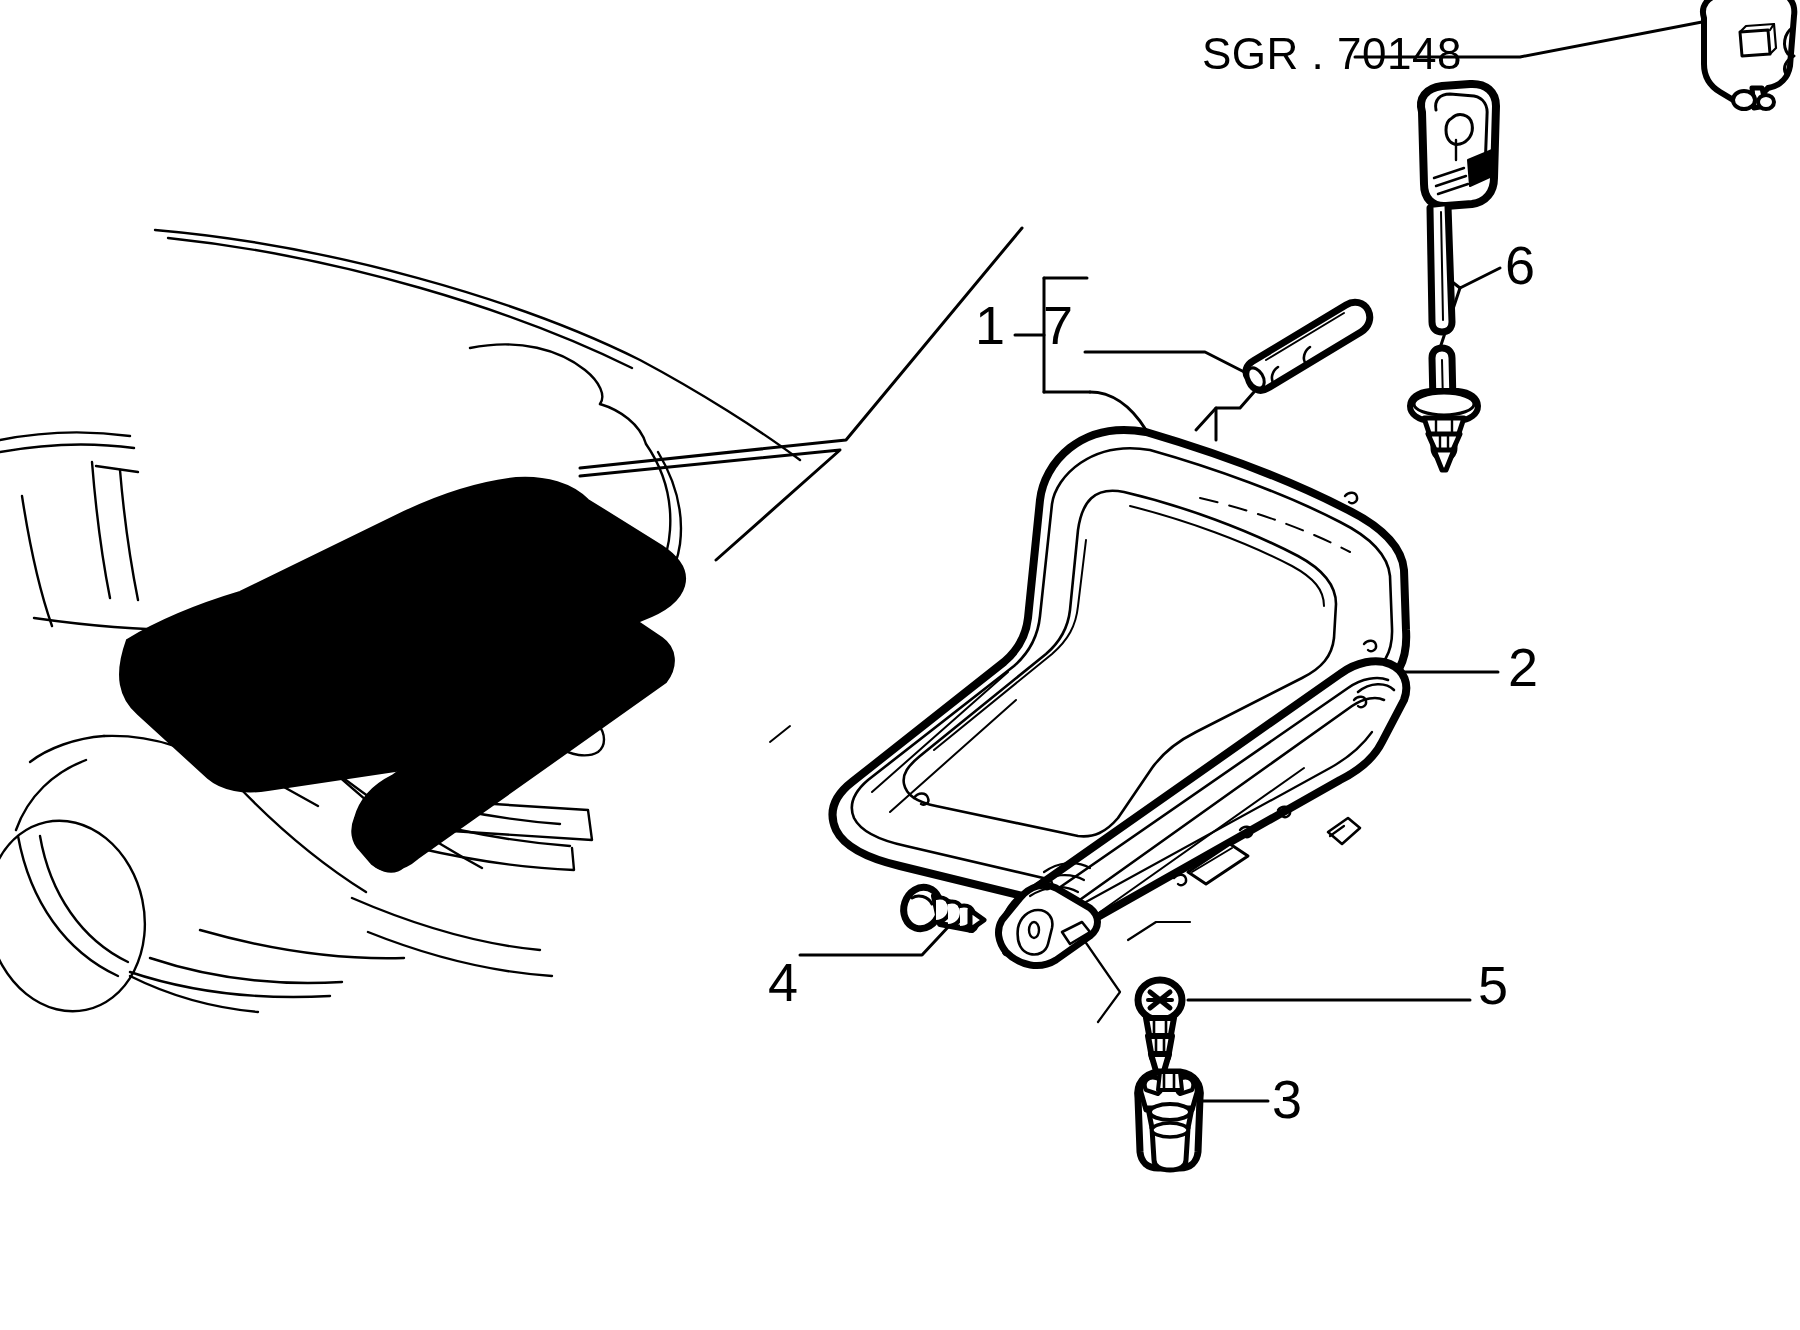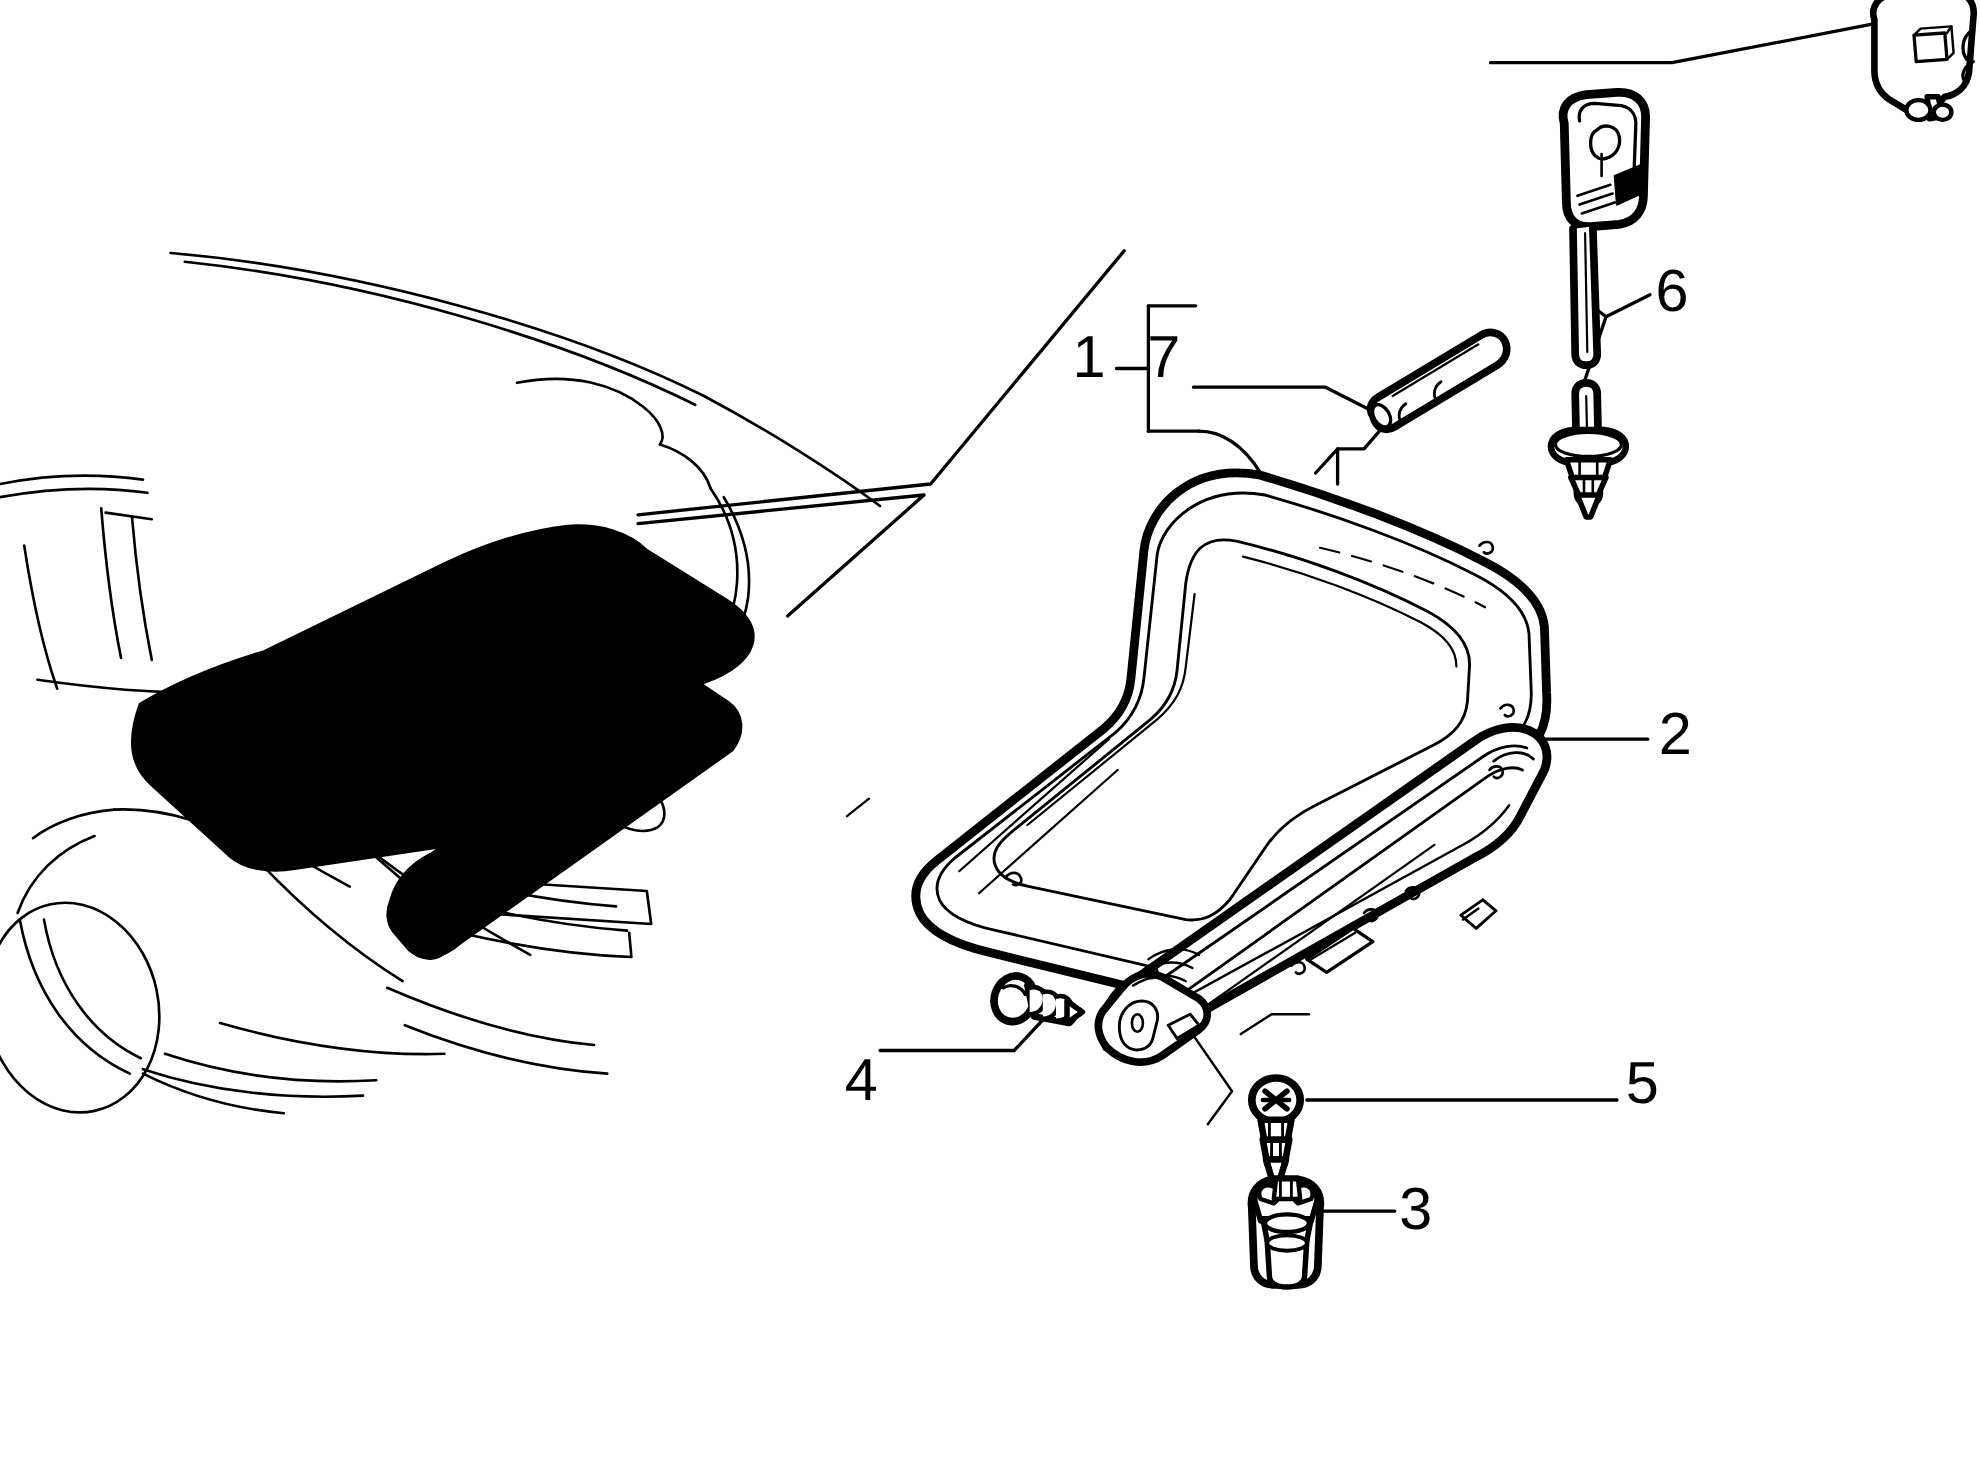--- a/index.html
+++ b/index.html
@@ -433,20 +433,21 @@
 
       <path stroke-width="5" fill="#ffffff" d="M1148,1108 L 1192,1108 L 1188,1128 L 1152,1128 Z"></path>
       <ellipse cx="1170" cy="1112" rx="20" ry="8" fill="#ffffff" stroke="#000000" stroke-width="4"></ellipse>
 
       <path stroke-width="5" fill="#ffffff" d="M1152,1128 L 1188,1128 L 1186,1160 C 1186,1166 1180,1170 1170,1170 C 1160,1170 1154,1166 1154,1160 Z"></path>
       <ellipse cx="1170" cy="1130" rx="18" ry="7" fill="#ffffff" stroke="#000000" stroke-width="3.5"></ellipse>
     </g>
 
   </svg>
 
+  <div class="lbl lbl-sgr" style="left:1202px; top:32px;">SGR . 70148</div>
 
   <div class="lbl lbl-num" style="left:975px; top:298px;">1</div>
 
   <div class="lbl lbl-num" style="left:1043px; top:298px;">7</div>
 
   <div class="lbl lbl-num" style="left:1505px; top:238px;">6</div>
 
   <div class="lbl lbl-num" style="left:1508px; top:640px;">2</div>
 
   <div class="lbl lbl-num" style="left:768px; top:955px;">4</div>

